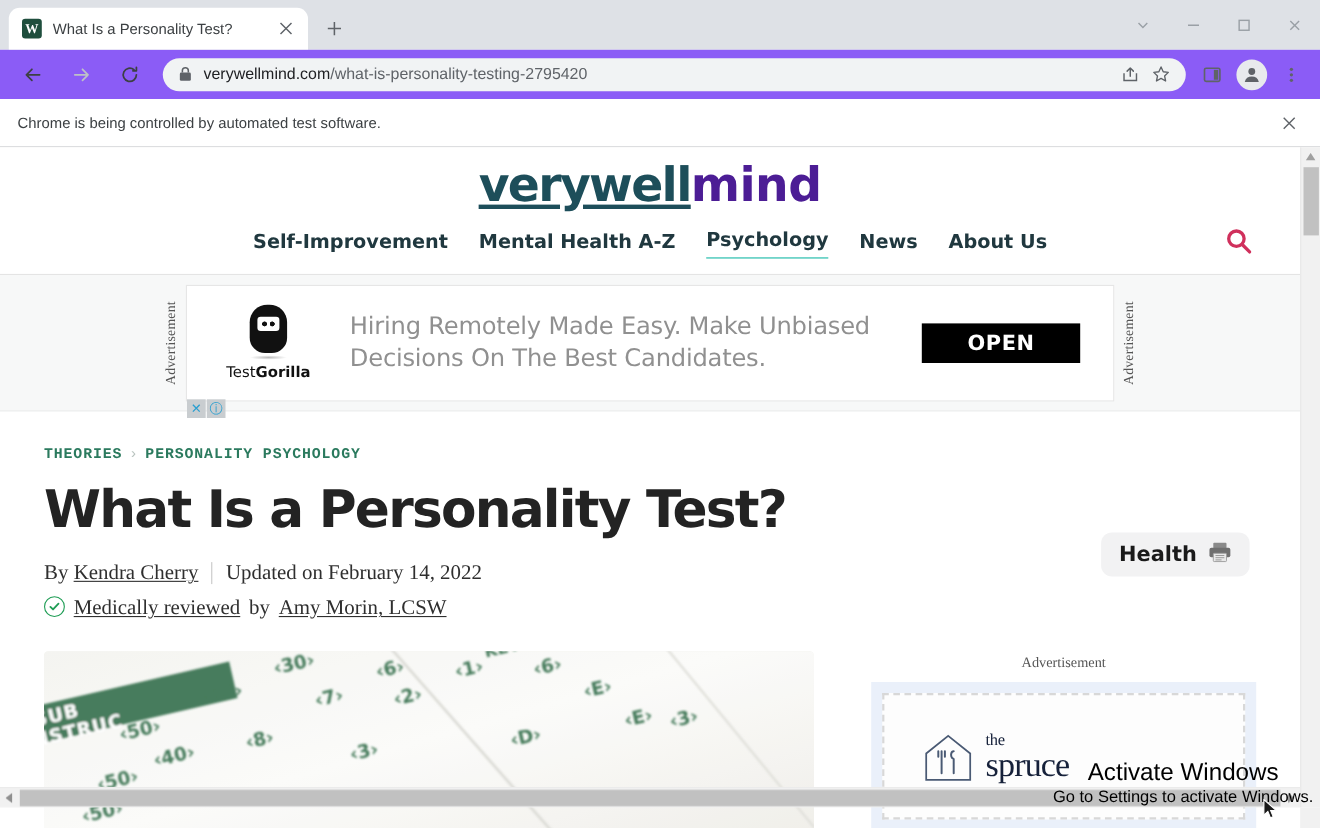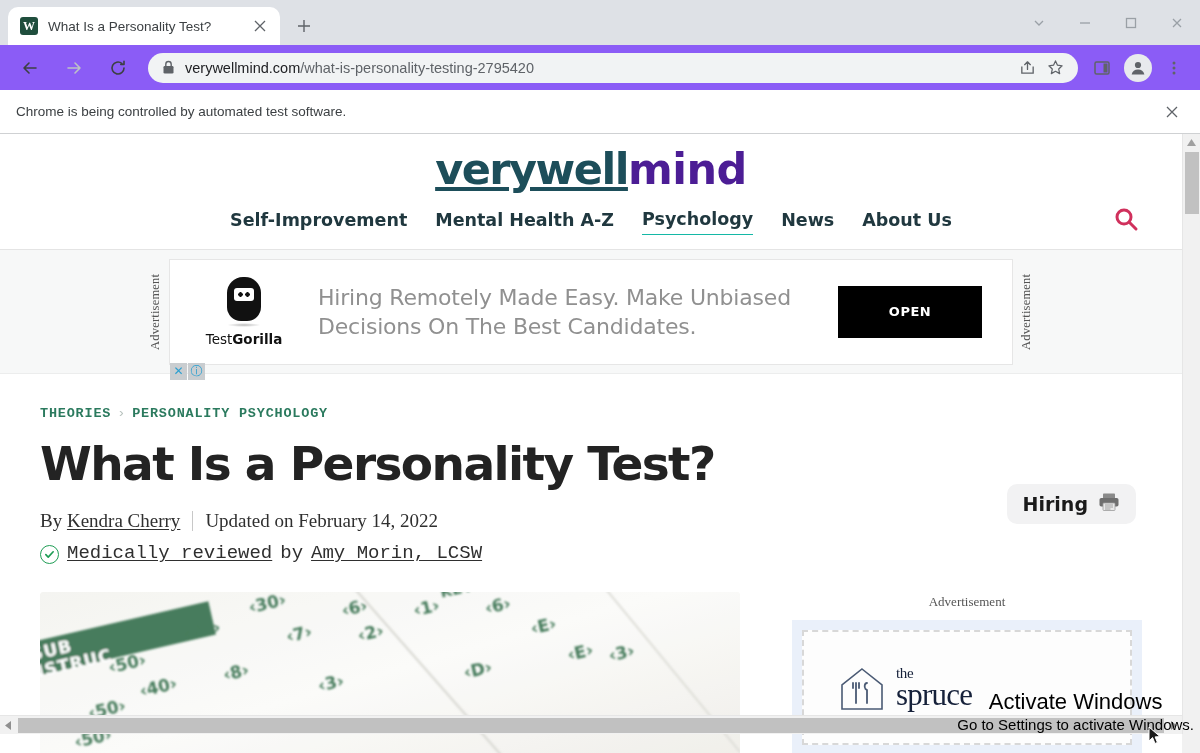--- a/index.html
+++ b/index.html
@@ -245,24 +245,24 @@
   .ad-copy {
     flex: 1 1 auto;
     font-family:"DejaVu Sans", sans-serif;
     font-size: 22px;
     line-height: 29px;
     color: #909090;
     padding-left: 14px;
     letter-spacing: -0.2px;
   }
   .ad-cta {
-    width: 144px; height: 52px;
+    width: 144px; height: 36px;
     background:#000; color:#fff;
     display:flex;align-items:center;justify-content:center;
-    font-size: 13px; font-weight:700;
+    font-size: 19px; font-weight:700;
     letter-spacing: 0.5px;
     margin-right: 16px;
     flex: 0 0 144px;
     font-family:"DejaVu Sans",sans-serif;
   }
   .ad-controls {
     position:absolute; left:0; bottom:-16px;
     display:flex; gap:1px;
   }
   .adc {
@@ -306,24 +306,24 @@
     color:#2f2f2f;
     text-decoration: underline;
     text-underline-offset: 2px;
   }
   .byline .divider {
     display:inline-block;
     width:1px; height:20px; background:#c8c8c8;
     margin: 0 12px;
   }
   .reviewed {
-    font-family:Liberation Mono, monospace;
+    font-family:Liberation Serif, serif;
     font-size: 19px;
     color:#2f2f2f;
-    display:flex; align-items:flex-end; gap:8px;
+    display:flex; align-items:flex-start; gap:8px;
   }
   .check-badge {
     width:19px;height:19px;flex:0 0 19px;
     border-radius:50%;
     border:1.8px solid #1f9d55;
     display:flex;align-items:center;justify-content:center;
     color:#1f9d55; font-size:12px; line-height:1;
   }
   .print-btn {
     position:absolute; right: 46px; top: 110px;
@@ -606,21 +606,21 @@
           <span class="check-badge">
             <svg width="11" height="11" viewBox="0 0 12 12">
                 <path d="M2 6.2 L4.6 8.8 L10 3" stroke="currentColor" stroke-width="1.8" fill="none" stroke-linecap="round" stroke-linejoin="round"></path>
               </svg>
           </span>
           <a href="#">Medically reviewed</a>
           <span>by</span>
           <a href="#">Amy Morin, LCSW</a>
         </div>
         <div class="print-btn">
-          <span>Hiring</span>
+          <span>Health</span>
           <span>
             <svg width="22" height="20" viewBox="0 0 22 20">
               <rect x="5" y="1.5" width="12" height="5" rx="0.8" fill="#8a8a8a"></rect>
               <rect x="1.5" y="6" width="19" height="8.5" rx="1.8" fill="#6f6f6f"></rect>
               <rect x="5" y="11" width="12" height="7.5" rx="0.8" fill="#e8e8e8" stroke="#9a9a9a" stroke-width="0.8"></rect>
               <path d="M7 13 H15 M7 15 H15 M7 17 H12.5" stroke="#9a9a9a" stroke-width="0.9"></path>
             </svg>
           </span>
         </div>
       </div>

